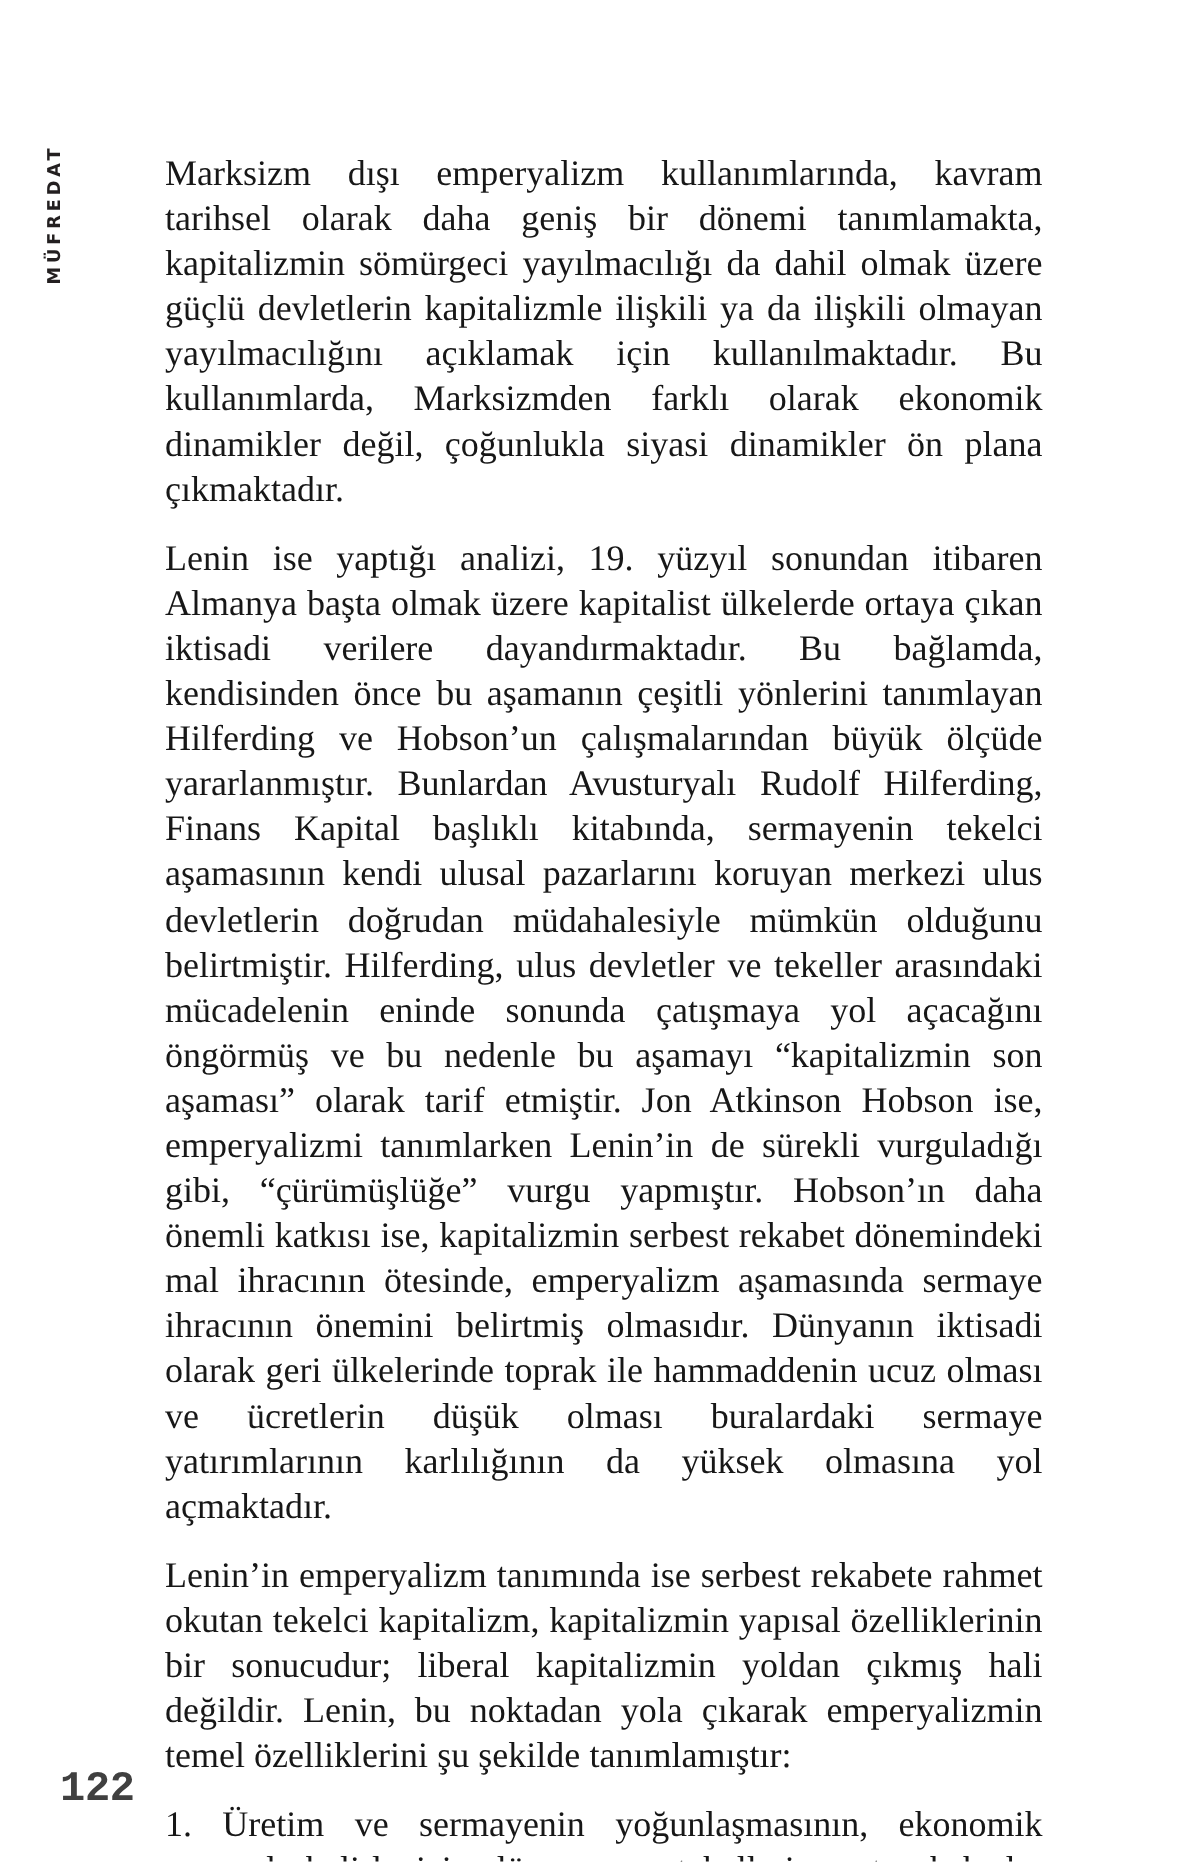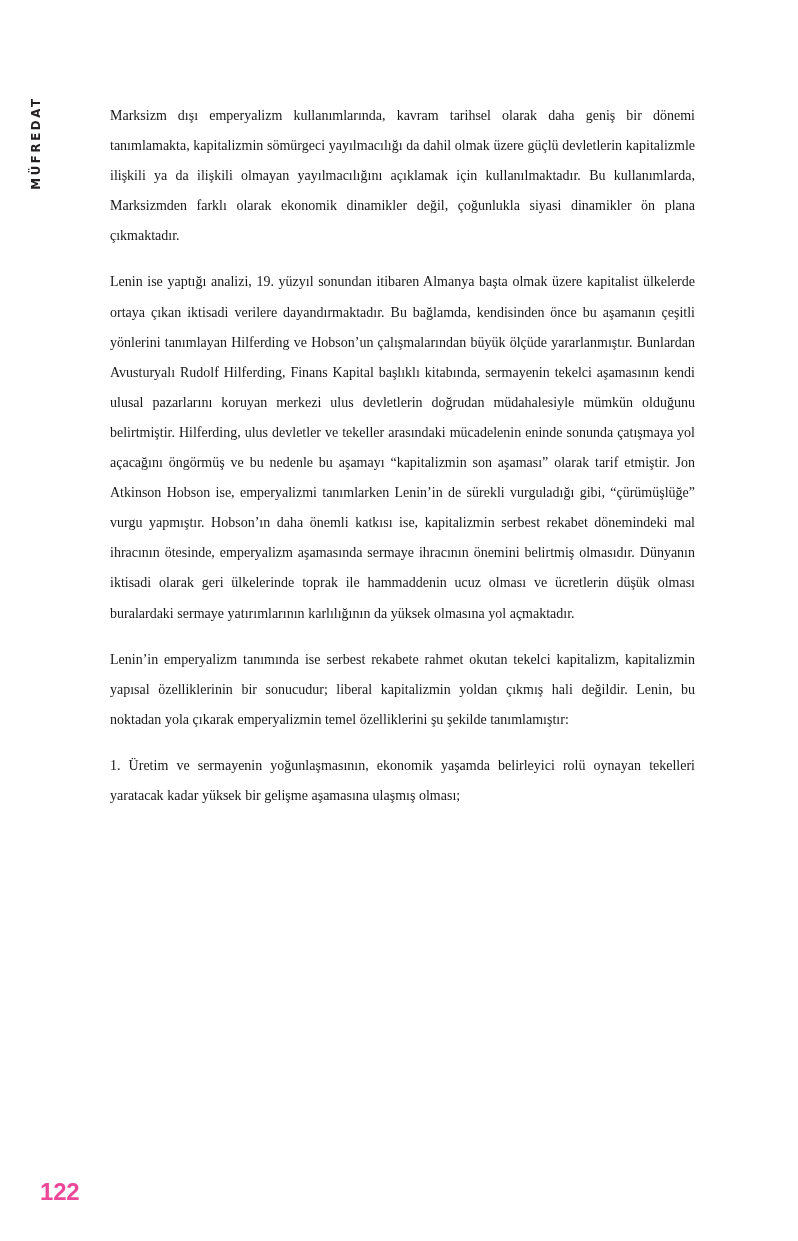--- a/index.html
+++ b/index.html
@@ -80,40 +80,40 @@
   
   .text-column {
     position: absolute;
     left: 110px;
     top: 101px;
     width: 585px;
   }
   .para {
     margin: 0 0 16px 0;
     font-family: "Liberation Serif", serif;
-    font-size: 14px;
+    font-size: 24px;
     line-height: 30.1px;
     text-align: justify;
     text-justify: inter-word;
     color: #171717;
     hyphens: manual;
     word-spacing: 0.1px;
   }
   .para:last-child { margin-bottom: 0; }
 
   
   .folio {
     position: absolute;
     left: 40px;
     top: 1178px;
-    font-family: Liberation Sans, sans-serif;
+    font-family: Liberation Mono, monospace;
     font-weight: 700;
-    font-size: 24px;
+    font-size: 28px;
     letter-spacing: -0.2px;
-    color: #ec4899;
+    color: #404040;
   }
 </style>
 </head>
 <body>
 
 <div class="page">
 
 
   <div class="section-tab">
     <span class="vtext">MÜFREDAT</span>

